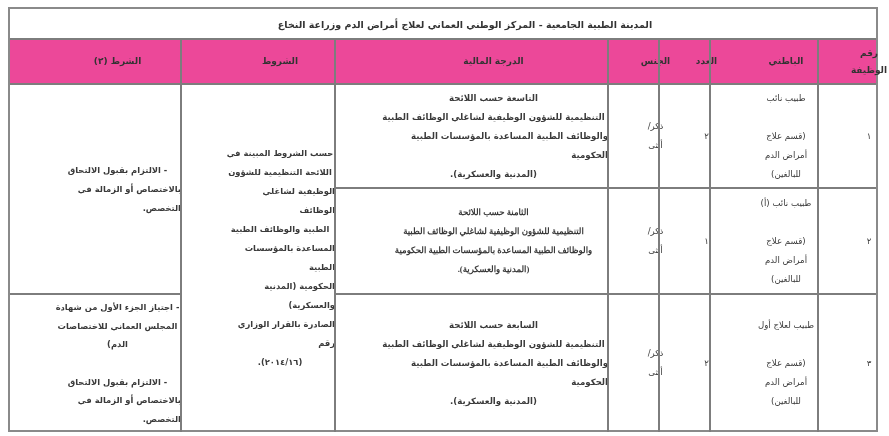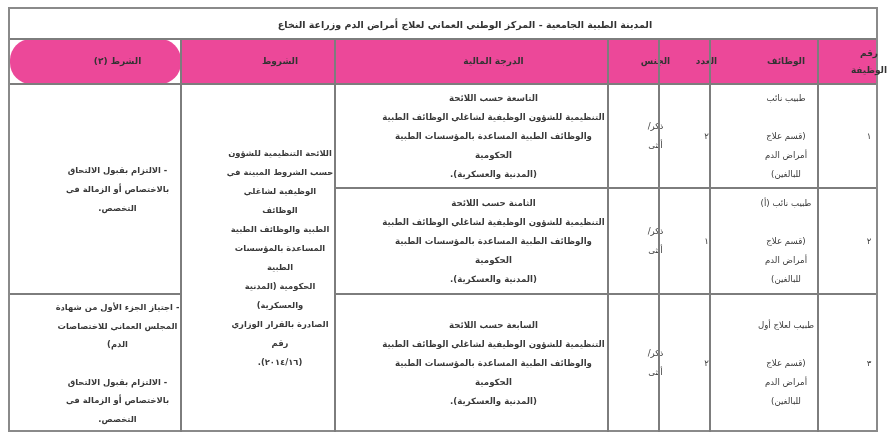--- a/index.html
+++ b/index.html
@@ -7,40 +7,40 @@
          font-family: "DejaVu Sans", sans-serif; color: #333; }
   .tbl { position: absolute; left: 8px; top: 7px; width: 870px; height: 425px;
          border: 2px solid #8a8a8a; box-sizing: border-box; }
   .cell { position: absolute; box-sizing: border-box; display: flex;
           align-items: center; justify-content: center; text-align: center;
           direction: rtl; font-size: 8.6px; line-height: 19px; color: #3a3a3a; padding-left: 44px; }
   .hl { position: absolute; height: 1.5px; background: #7d7d7d; }
   .vl { position: absolute; width: 1.5px; background: #7d7d7d; }
   .title { font-weight: bold; font-size: 9.5px; color: #333; }
   .hdr { background: #ec4899; font-weight: bold; font-size: 9px; color: #333; line-height: 17px; }
-  .bold { font-weight: bold; }
+  .bold { font-weight: bold; text-align: right; }
   .stack { display: flex; flex-direction: column; align-items: center; }
   .gap { height: 19px; }
 </style>
 </head>
 <body>
 
 <div class="tbl">
 
   <div class="cell title" style="left:0; top:0; width:866px; height:30px;">المدينة الطبية الجامعية - المركز الوطني العماني لعلاج أمراض الدم وزراعة النخاع</div>
 
   <div class="cell hdr" style="left:808px; top:30px; width:58px; height:45px;">
     <span style="display:block;width:40px;">رقم الوظيفة</span>
   </div>
-  <div class="cell hdr" style="left:700px; top:30px; width:108px; height:45px;">الوظائف</div>
+  <div class="cell hdr" style="left:700px; top:30px; width:108px; height:45px;">الباطني</div>
   <div class="cell hdr" style="left:649px; top:30px; width:51px; height:45px;text-align:center;">العدد</div>
   <div class="cell hdr" style="left:598px; top:30px; width:51px; height:45px;">الجنس</div>
   <div class="cell hdr" style="left:325px; top:30px; width:273px; height:45px;">الدرجة المالية</div>
   <div class="cell hdr" style="left:171px; top:30px; width:154px; height:45px;">الشروط</div>
-  <div class="cell hdr" style="left:0; top:30px; width:171px; height:45px;border-radius:21px;">الشرط (٢)</div>
+  <div class="cell hdr" style="left:0; top:30px; width:171px; height:45px;">الشرط (٢)</div>
 
   <div class="cell" style="left:808px; top:75px; width:58px; height:104px;">١</div>
   <div class="cell" style="left:700px; top:75px; width:108px; height:104px;">
     <div class="stack">
       <span>طبيب نائب</span>
       <span class="gap"></span>
       <span>(قسم علاج</span>
       <span>أمراض الدم</span>
       <span>للبالغين)</span>
     </div>
@@ -61,21 +61,21 @@
     <div class="stack">
       <span>طبيب نائب (أ)</span>
       <span class="gap"></span>
       <span>(قسم علاج</span>
       <span>أمراض الدم</span>
       <span>للبالغين)</span>
     </div>
   </div>
   <div class="cell" style="left:649px; top:179px; width:51px; height:106px;">١</div>
   <div class="cell" style="left:598px; top:179px; width:51px; height:106px;">ذكر/أنثى</div>
-  <div class="cell bold" style="left:325px; top:179px; width:273px; height:106px;">
+  <div class="cell bold" style="left:325px; top:179px; width:273px; height:106px;font-family:Liberation Serif, serif;">
     <div class="stack">
       <span>الثامنة حسب اللائحة</span>
       <span>التنظيمية للشؤون الوظيفية لشاغلي الوظائف الطبية</span>
       <span>والوظائف الطبية المساعدة بالمؤسسات الطبية الحكومية</span>
       <span>(المدنية والعسكرية).</span>
     </div>
   </div>
 
   <div class="cell" style="left:808px; top:285px; width:58px; height:138px;">٣</div>
   <div class="cell" style="left:700px; top:285px; width:108px; height:138px;">
@@ -93,22 +93,22 @@
     <div class="stack">
       <span>السابعة حسب اللائحة</span>
       <span>التنظيمية للشؤون الوظيفية لشاغلي الوظائف الطبية</span>
       <span>والوظائف الطبية المساعدة بالمؤسسات الطبية الحكومية</span>
       <span>(المدنية والعسكرية).</span>
     </div>
   </div>
 
   <div class="cell bold" style="left:171px; top:75px; width:154px; height:348px; font-size:8.4px; line-height:19px;">
     <div class="stack">
+      <span>حسب الشروط المبينة في</span>
       <span>اللائحة التنظيمية للشؤون</span>
-      <span>حسب الشروط المبينة في</span>
       <span>الوظيفية لشاغلي الوظائف</span>
       <span>الطبية والوظائف الطبية</span>
       <span>المساعدة بالمؤسسات الطبية</span>
       <span>الحكومية (المدنية والعسكرية)</span>
       <span>الصادرة بالقرار الوزاري رقم</span>
       <span>(٢٠١٤/١٦).</span>
     </div>
   </div>
 
   <div class="cell bold" style="left:0; top:75px; width:171px; height:210px; font-size:8.4px;">

